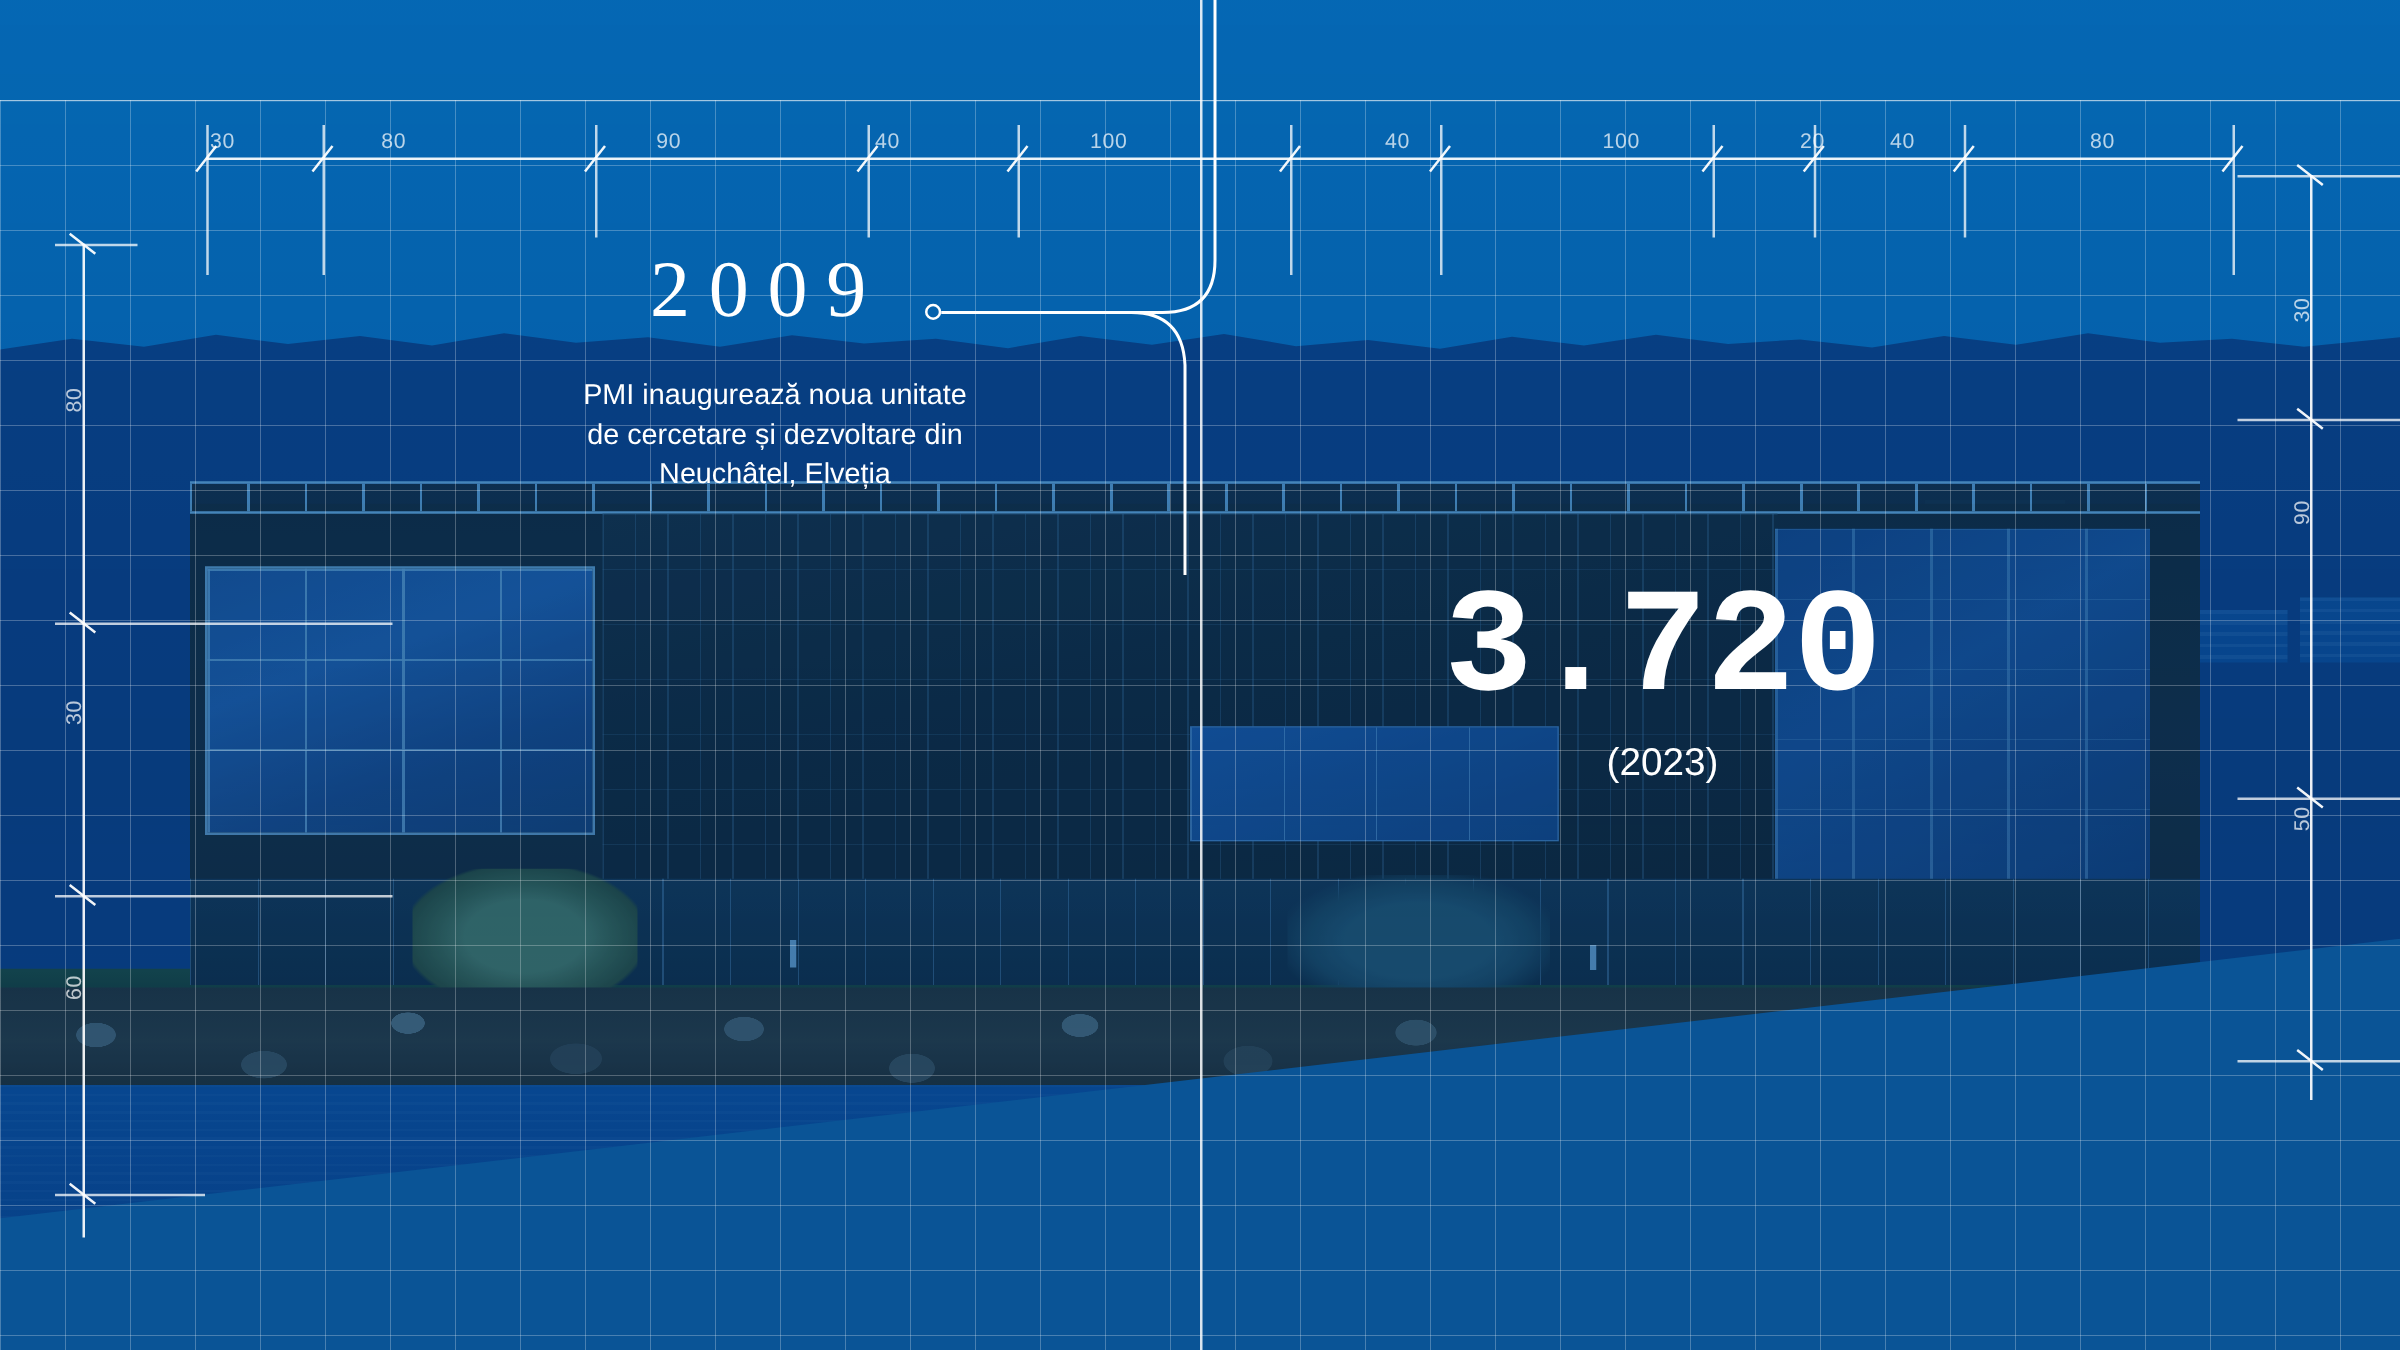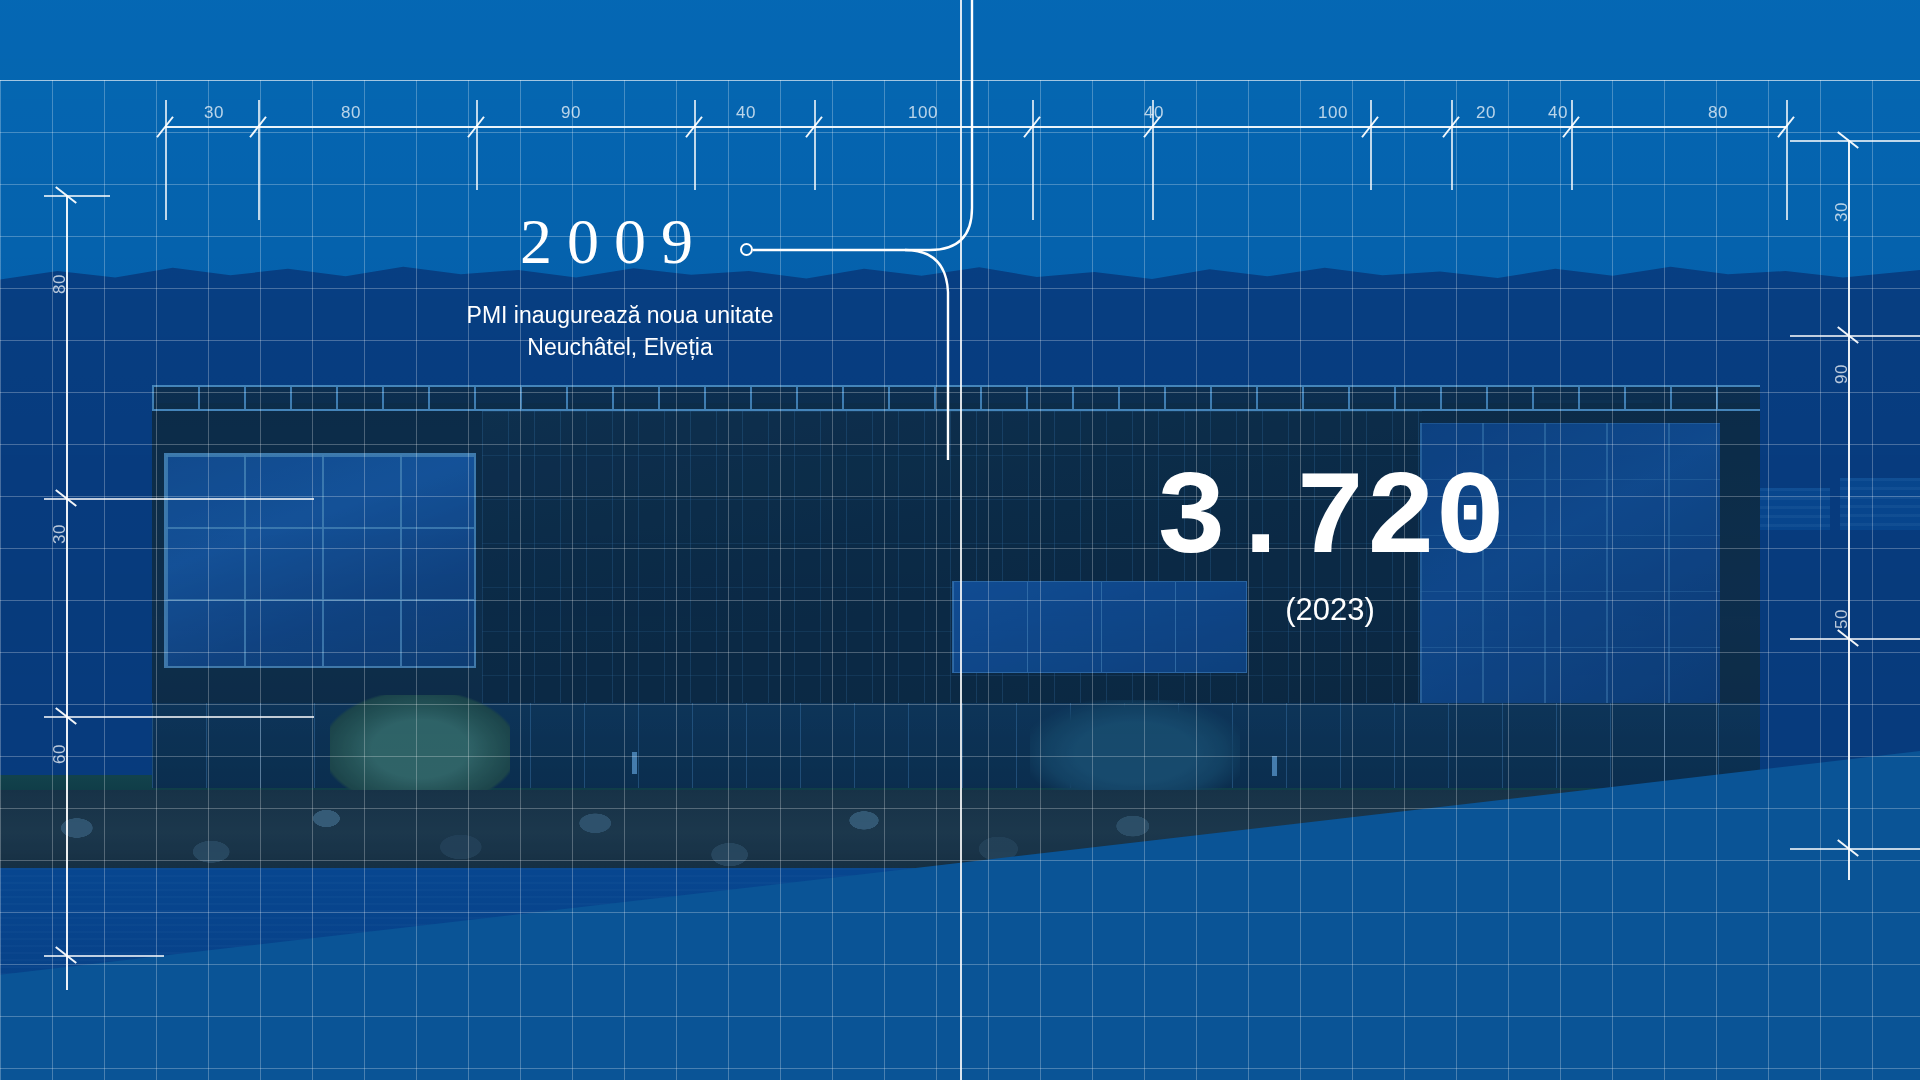--- a/index.html
+++ b/index.html
@@ -214,28 +214,27 @@
   }
   .ext { position:absolute; width:1.5px; background:rgba(255,255,255,.75); }
   .ext-h { position:absolute; height:1.5px; background:rgba(255,255,255,.75); }
 
   .dim-label {
     position:absolute;
     color:rgba(255,255,255,.72);
     font-size:17px; letter-spacing:.5px;
     font-family:"Liberation Sans", sans-serif;
     white-space:nowrap;
-    padding-left:36px;
   }
   .dim-label.rot { transform:rotate(-90deg); transform-origin:left top; }
 
   
   .milestone { position:absolute; left:0; top:0; }
   .year {
-    position:absolute; left:520px; top:205px;
+    position:absolute; left:520px; top:195px;
     font-family:"Liberation Serif", serif;
     font-weight:300;
     font-size:64px;
     letter-spacing:15px;
     color:#ffffff;
     white-space:nowrap;
   }
   .year-dot {
     position:absolute; left:740px; top:243px;
     width:13px; height:13px; border-radius:50%;
@@ -410,20 +409,21 @@
     <svg class="connector" viewBox="0 0 1920 460" preserveAspectRatio="none">
       <path d="M 753 250 L 905 250 Q 946 250 948 292 L 948 460" fill="none" stroke="#ffffff" stroke-width="2.4"></path>
       <path d="M 972 0 L 972 208 Q 972 250 930 250 L 905 250" fill="none" stroke="#ffffff" stroke-width="2.4"></path>
     </svg>
 
     <div class="year">2009</div>
     <div class="year-dot"></div>
 
     <div class="caption">
       <div>PMI inaugurează noua unitate</div>
+      <div>de cercetare și dezvoltare din</div>
       <div>Neuchâtel, Elveția</div>
     </div>
   </div>
 
   <div class="stat">
     <div class="stat-number">3.720</div>
     <div class="stat-year">(2023)</div>
   </div>
 
 </div>

